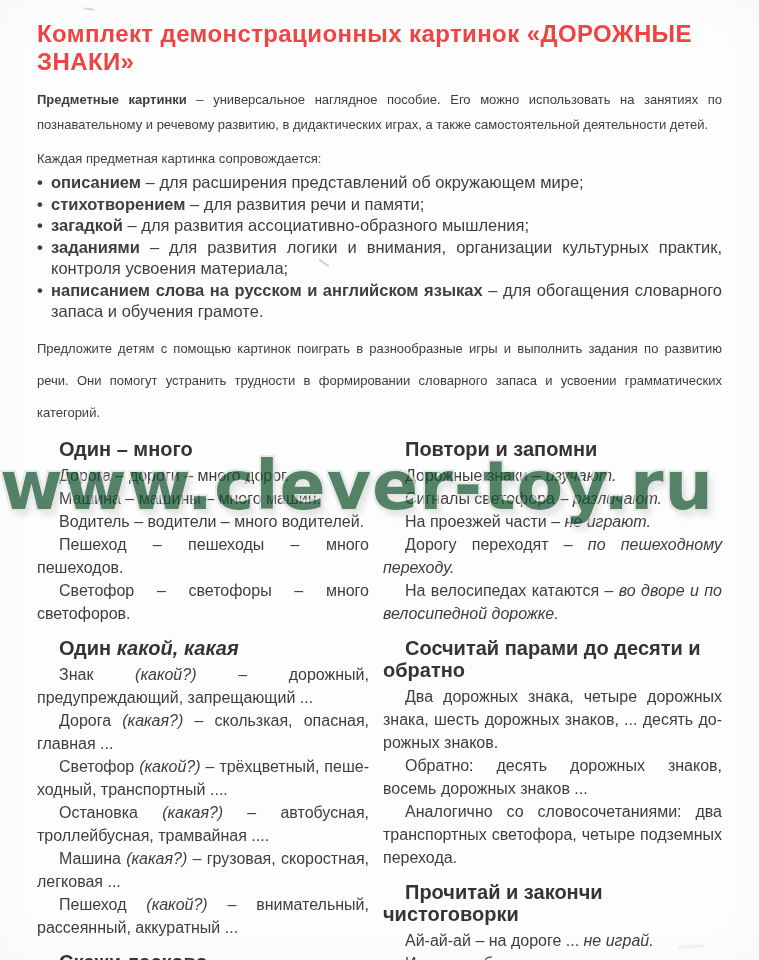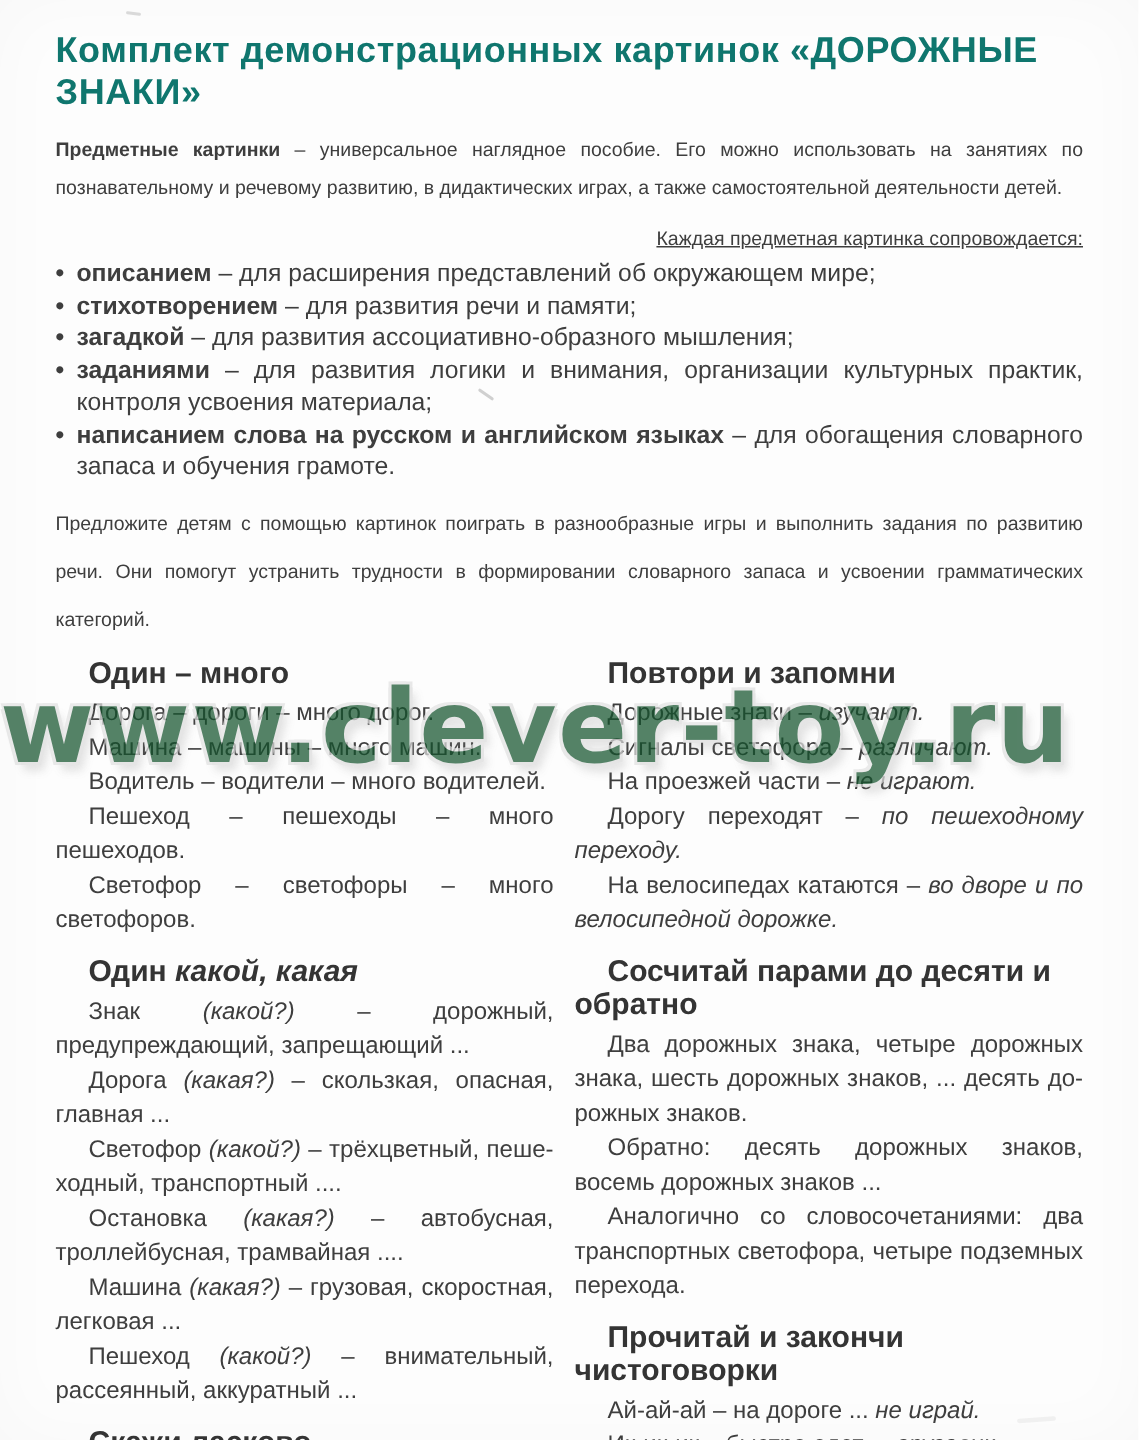--- a/index.html
+++ b/index.html
@@ -7,26 +7,26 @@
     position:relative;
     width:759px;height:960px;
     background:#fdfdfd;
     font-family:"Liberation Sans","DejaVu Sans",sans-serif;
     color:#3e3e3e;
     overflow:hidden;
     box-shadow:inset 0 0 50px rgba(0,0,0,0.025);
   }
   .content{padding:20px 37px 0 37px;}
   h1{
-    font-size:24px;font-weight:bold;color:#0f766e;
+    font-size:24px;font-weight:bold;color:#ef4444;
     margin:0 0 12px 0;letter-spacing:0.4px;line-height:28px;
   }
   .lead{font-size:13px;line-height:24.5px;text-align:justify;margin:0;}
   .intro{margin-bottom:10px;}
-  .accompany{margin-bottom:2px;text-align:right;line-height:23px;text-decoration:underline;}
+  .accompany{margin-bottom:2px;text-align:left;line-height:23px;}
   .bullets{margin:0;}
   .bullets p{
     font-size:16.5px;line-height:21.5px;text-align:justify;
     position:relative;padding-left:14px;margin:0;
   }
   .dot{position:absolute;left:0;top:0;font-weight:bold;}
   .suggestion{margin:10px 0 6px 0;line-height:32px;}
   .columns{display:flex;gap:14px;}
   .col{font-size:16px;line-height:23px;text-align:justify;}
   .col-left{width:332px;}

